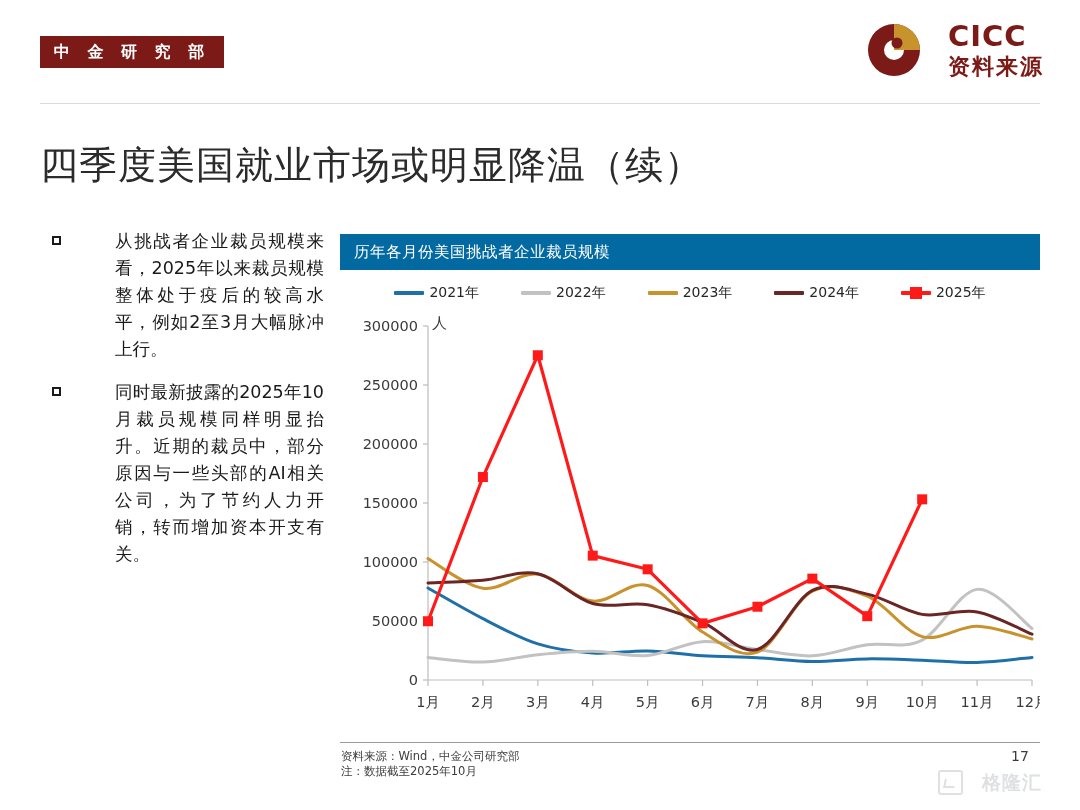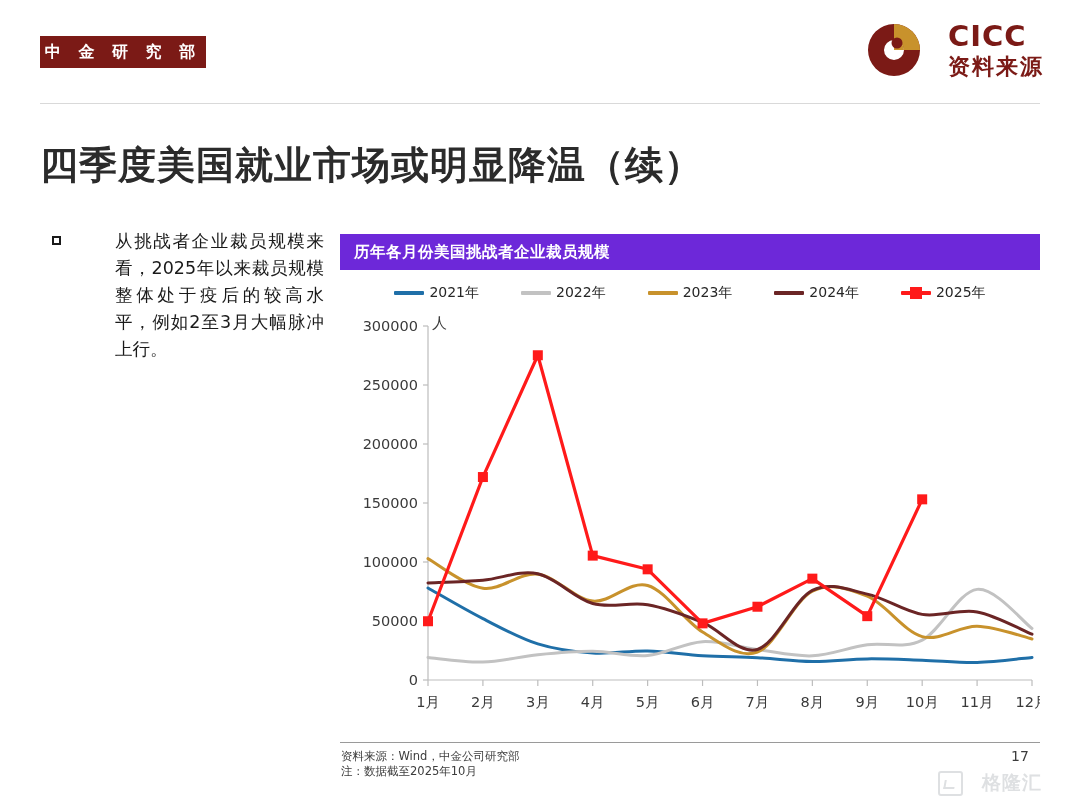--- a/index.html
+++ b/index.html
@@ -5,21 +5,21 @@
   html,body{margin:0;padding:0;}
   body{
     width:1080px;height:810px;background:#ffffff;overflow:hidden;
     font-family:"Liberation Sans","DejaVu Sans",sans-serif;
     -webkit-font-smoothing:antialiased;
   }
   .slide{position:relative;width:1080px;height:810px;}
 
   
   .brand-tag{
-    position:absolute;left:40px;top:36px;width:166px;height:32px;
+    position:absolute;left:40px;top:36px;width:184px;height:32px;
     background:#7B1A16;color:#ffffff;
     font-size:16px;font-weight:700;letter-spacing:6px;
     display:flex;align-items:center;justify-content:center;
     font-family:"DejaVu Sans",sans-serif;
   }
   .header-rule{
     position:absolute;left:40px;top:103px;width:1000px;height:1px;background:#d9d9d9;
   }
 
   
@@ -27,42 +27,42 @@
   .logo-mark{width:56px;height:56px;position:relative;}
   .logo-text{display:flex;flex-direction:column;line-height:1;}
   .logo-en{color:#7B1A16;font-size:29px;font-weight:700;letter-spacing:1px;
            font-family:"DejaVu Sans",sans-serif;}
   .logo-cn{color:#7B1A16;font-size:22px;font-weight:700;letter-spacing:2px;margin-top:5px;
            font-family:"DejaVu Sans",sans-serif;}
 
   
   .page-title{
     position:absolute;left:40px;top:140px;
-    font-size:38px;font-weight:700;color:#2b2b2b;letter-spacing:1px;
+    font-size:38px;font-weight:400;color:#2b2b2b;letter-spacing:1px;
     font-family:"DejaVu Sans",sans-serif;white-space:nowrap;
   }
 
   
   .bullets{position:absolute;left:52px;top:228px;width:272px;}
   .bullet{display:flex;margin-bottom:16px;}
   .bullet-mark{
     flex:0 0 auto;width:9px;height:9px;border:2px solid #1a1a1a;
     margin-top:8px;margin-right:7px;background:#fff;box-sizing:border-box;
   }
   .bullet-text{
     font-size:17.5px;line-height:27px;color:#1a1a1a;
     font-family:"DejaVu Sans",sans-serif;text-align:justify;margin-left:47px;
   }
 
   
   .chart-panel{position:absolute;left:340px;top:234px;width:700px;height:505px;}
   .chart-banner{
-    height:36px;background:#6d28d9;color:#fff;
+    height:36px;background:#0369a1;color:#fff;
     display:flex;align-items:center;padding-left:14px;
-    font-size:15.5px;font-weight:700;letter-spacing:.5px;
+    font-size:15.5px;font-weight:400;letter-spacing:.5px;
     font-family:"DejaVu Sans",sans-serif;
   }
   .legend{
     height:30px;display:flex;align-items:center;justify-content:center;
     gap:42px;margin-top:8px;
   }
   .legend-item{display:flex;align-items:center;gap:5px;}
   .legend-swatch{width:30px;height:4px;border-radius:1px;position:relative;}
   .legend-swatch.marker::after{
     content:"";position:absolute;left:9px;top:-4px;width:12px;height:12px;background:#FF1A1A;
@@ -81,21 +81,21 @@
   .foot-rule{position:absolute;left:340px;top:742px;width:700px;height:1px;background:#9a9a9a;}
   .source{
     position:absolute;left:341px;top:749px;font-size:11.5px;line-height:15px;color:#3c3c3c;
     font-family:"DejaVu Sans",sans-serif;
   }
   .page-num{
     position:absolute;left:1000px;top:748px;width:40px;text-align:center;
     font-size:14px;color:#3c3c3c;font-weight:400;font-family:"DejaVu Sans",sans-serif;
   }
   .watermark{
-    position:absolute;right:38px;bottom:14px;display:flex;align-items:flex-end;gap:19px;
+    position:absolute;right:38px;bottom:14px;display:flex;align-items:flex-start;gap:19px;
     opacity:.32;
   }
   .wm-box{
     width:21px;height:21px;border:2.5px solid #9aa0a6;border-radius:3px;position:relative;
   }
   .wm-box::after{
     content:"";position:absolute;left:4px;top:7px;width:9px;height:7px;
     border-bottom:2.5px solid #9aa0a6;border-left:2.5px solid #9aa0a6;
     transform:skewX(-10deg);
   }
@@ -124,20 +124,24 @@
       <span class="logo-cn">资料来源</span>
     </div>
   </div>
 
   <div class="page-title">四季度美国就业市场或明显降温（续）</div>
 
   <div class="bullets">
     <div class="bullet">
       <span class="bullet-mark"></span>
       <span class="bullet-text">从挑战者企业裁员规模来看，2025年以来裁员规模整体处于疫后的较高水平，例如2至3月大幅脉冲上行。</span>
+    </div>
+    <div class="bullet">
+      <span class="bullet-mark"></span>
+      <span class="bullet-text">同时最新披露的2025年10月裁员规模同样明显抬升。近期的裁员中，部分原因与一些头部的AI相关公司，为了节约人力开销，转而增加资本开支有关。</span>
     </div>
   </div>
 
   <div class="chart-panel">
     <div class="chart-banner">历年各月份美国挑战者企业裁员规模</div>
     <div class="legend" id="legend">
         <div class="legend-item">
           <span class="legend-swatch" style="background: rgb(31, 111, 168);"></span>
           <span class="legend-label">2021年</span>
         </div>

